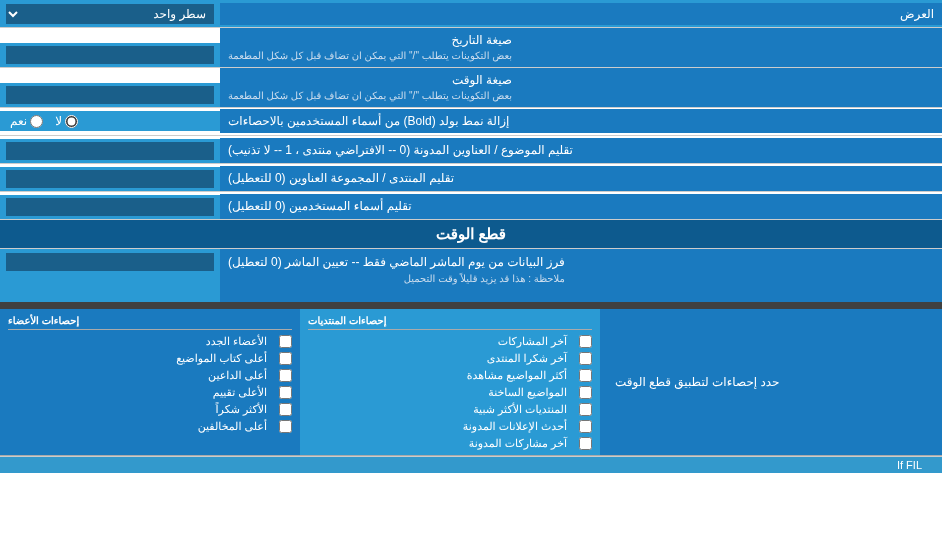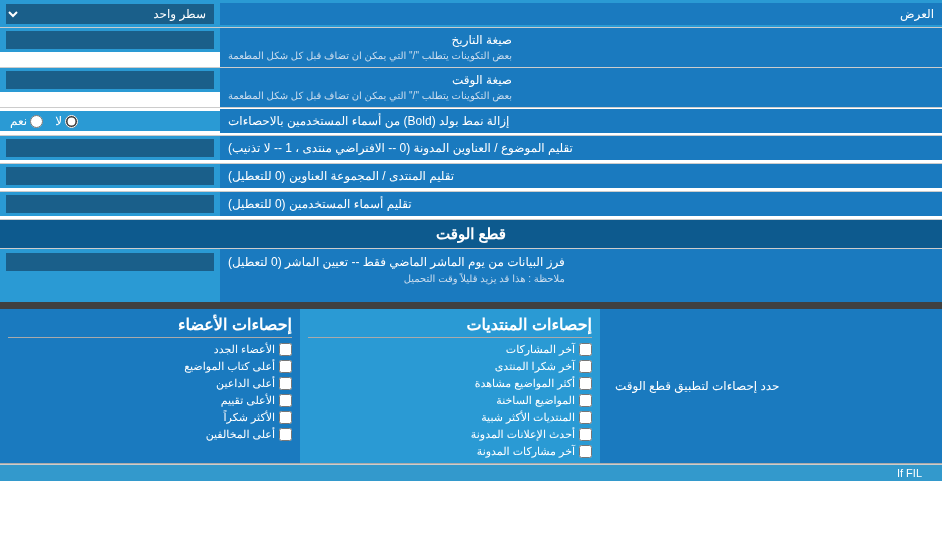--- a/index.html
+++ b/index.html
@@ -8,21 +8,21 @@
       background: #fff;
       direction: rtl;
       font-size: 12px;
     }
     .main-container {
       width: 942px;
       background: #fff;
     }
     .row {
       display: flex;
-      align-items: flex-start;
+      align-items: flex-end;
       border-bottom: 1px solid #ccc;
       min-height: 28px;
     }
     .row-label {
       flex: 1;
       background: #1a7abf;
       color: #fff;
       padding: 4px 8px;
       display: flex;
       align-items: center;
@@ -179,31 +179,31 @@
     .checkbox-col {
       flex: 1;
       padding: 3px 8px;
       background: #2a9ad4;
     }
     .checkbox-col.dark {
       background: #1a7abf;
     }
     .checkbox-col-header {
       color: #fff;
-      font-size: 16px;
+      font-size: 10px;
       font-weight: bold;
-      text-align: right;
+      text-align: left;
       padding: 3px 0;
       border-bottom: 1px solid #aaa;
       margin-bottom: 3px;
     }
     .checkbox-item {
       display: flex;
       align-items: center;
-      gap: 4px;
+      gap: 12px;
       direction: rtl;
       color: #fff;
       font-size: 11px;
       padding: 2px 0;
     }
     .checkbox-item input[type="checkbox"] {
       accent-color: #fff;
     }
     
     .note-row {

